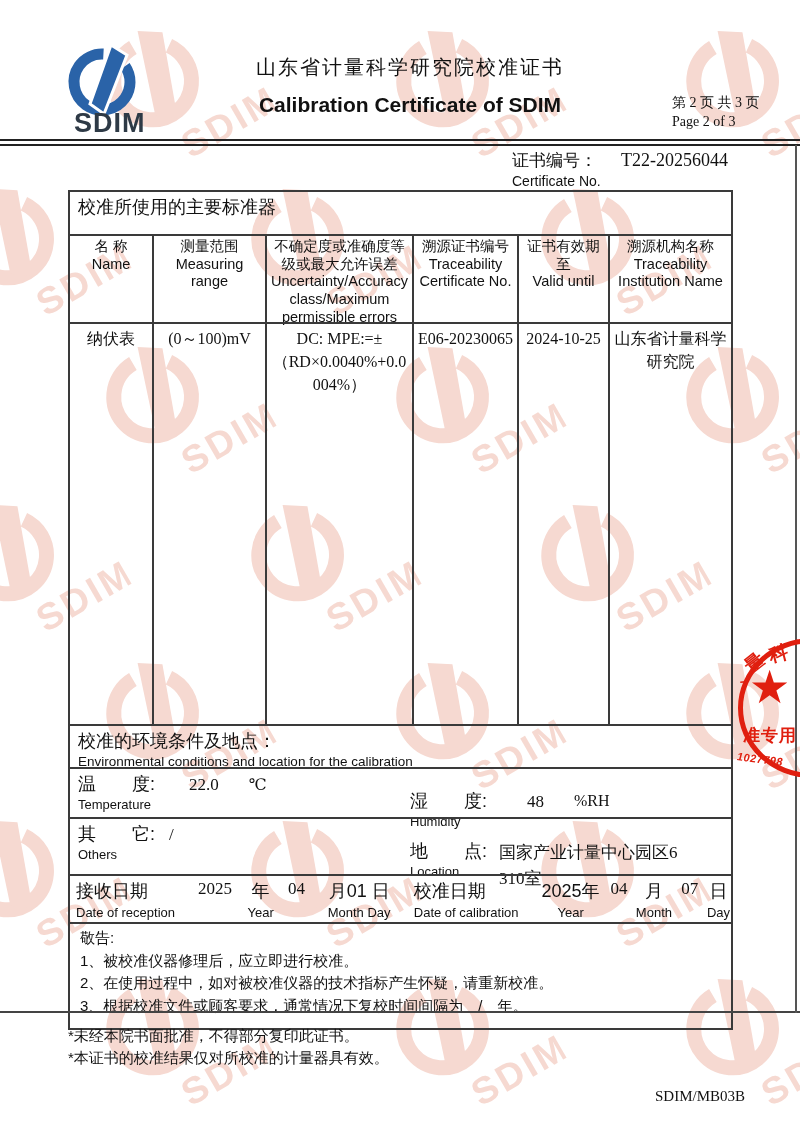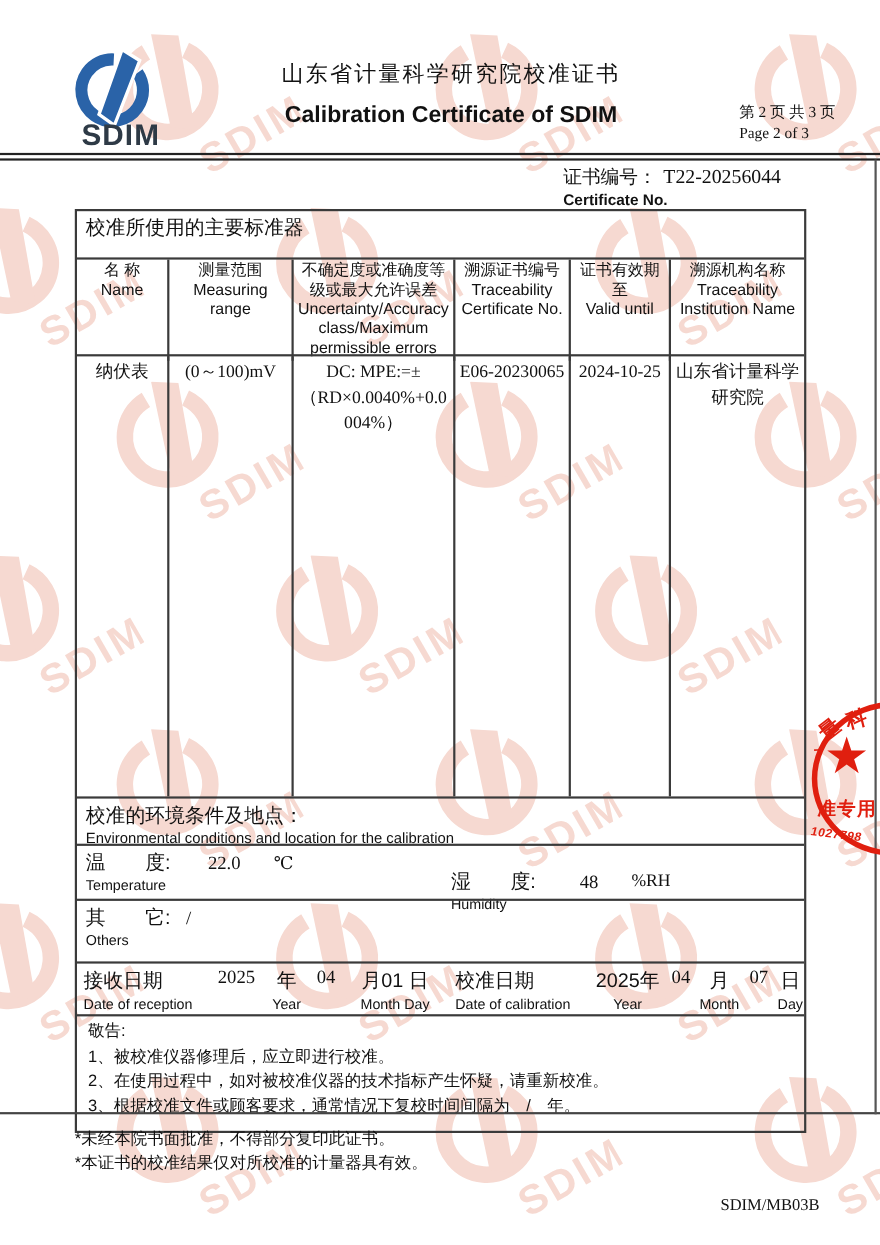--- a/index.html
+++ b/index.html
@@ -25,22 +25,22 @@
   .header{position:absolute;left:0;top:44px;width:800px;display:flex;z-index:2;}
   .logo-block{width:148px;padding-left:56px;}
   .title-block{flex:1;text-align:center;padding-top:10px;}
   .title-cn{font-size:20px;letter-spacing:2px;font-family:Liberation Sans, sans-serif;}
   .title-en{margin-top:12px;font-size:21px;font-weight:bold;font-family:"Liberation Sans","DejaVu Sans",sans-serif;}
   .page-info{width:128px;padding-top:50px;text-align:left;font-size:14px;line-height:1.35;}
   .page-info .en{font-family:Liberation Serif, serif;}
   .double-rule{position:absolute;left:0;right:0;top:139px;height:7px;border-top:2px solid var(--rule-dark);border-bottom:2px solid var(--rule-dark);z-index:2;}
   .cert-no{position:absolute;left:512px;top:149px;z-index:2;}
   .cert-no .cn{font-size:17px;}
-  .cert-no .val{font-size:18px;margin-left:6px;}
-  .cert-no .en{font-size:14px;font-family:"Liberation Sans","DejaVu Sans",sans-serif;margin-top:1px;font-weight:bold;}
+  .cert-no .val{font-size:18px;margin-left:24px;}
+  .cert-no .en{font-size:14px;font-family:"Liberation Sans","DejaVu Sans",sans-serif;margin-top:1px;}
   
   .main-table{
     position:absolute;left:68px;top:190px;width:665px;height:840px;z-index:2;
     border:2px solid var(--border-dark);display:flex;flex-direction:column;background:transparent;
   }
   .sec{border-top:2px solid var(--border-dark);}
   .sec:first-child{border-top:none;}
   .sec-title-block{padding:3px 8px 4px;height:42px;}
   .sec-title-block .cn{font-size:18px;font-family:"Liberation Sans","DejaVu Sans",sans-serif;}
   .sec-title-block .en{font-size:13.5px;font-family:"Liberation Sans","DejaVu Sans",sans-serif;margin-top:1px;}
@@ -296,20 +296,27 @@
     </div>
 
     <div class="sec env-row row-others">
       <div class="half-l">
         <div class="lab">
           <div class="cn">其　　它:</div>
           <div class="en">Others</div>
         </div>
         <div class="val" style="margin-left:14px">/</div>
       </div>
+      <div class="half-r">
+        <div class="lab">
+          <div class="cn">地　　点:</div>
+          <div class="en">Location</div>
+        </div>
+        <div class="loc-val">国家产业计量中心园区6310室</div>
+      </div>
     </div>
 
     <div class="sec row-dates">
       <div class="dcell dl" style="width:126px">
         <div class="cn">接收日期</div>
         <div class="en">Date of reception</div>
       </div>
       <div class="dcell" style="width:58px">
         <div class="cn num">2025</div>
       </div>

